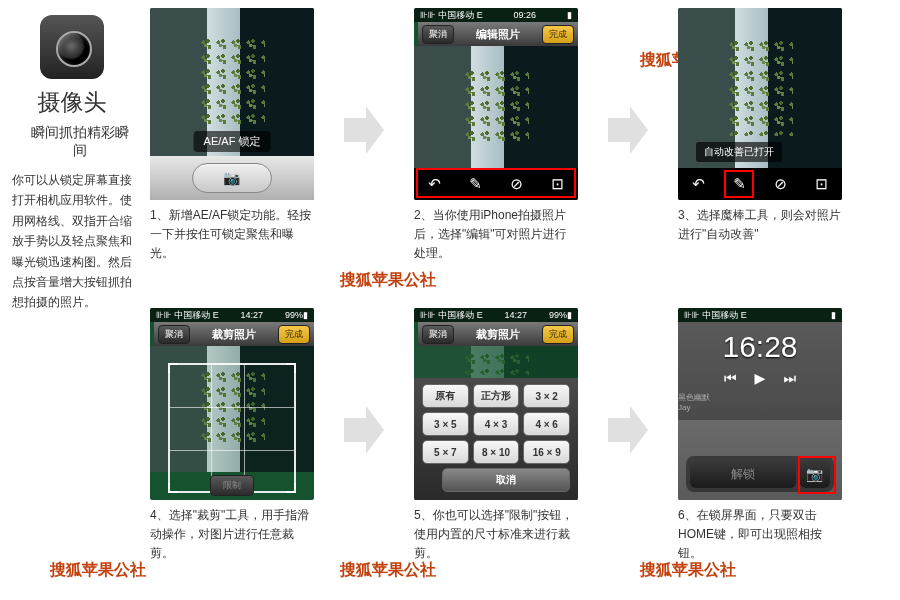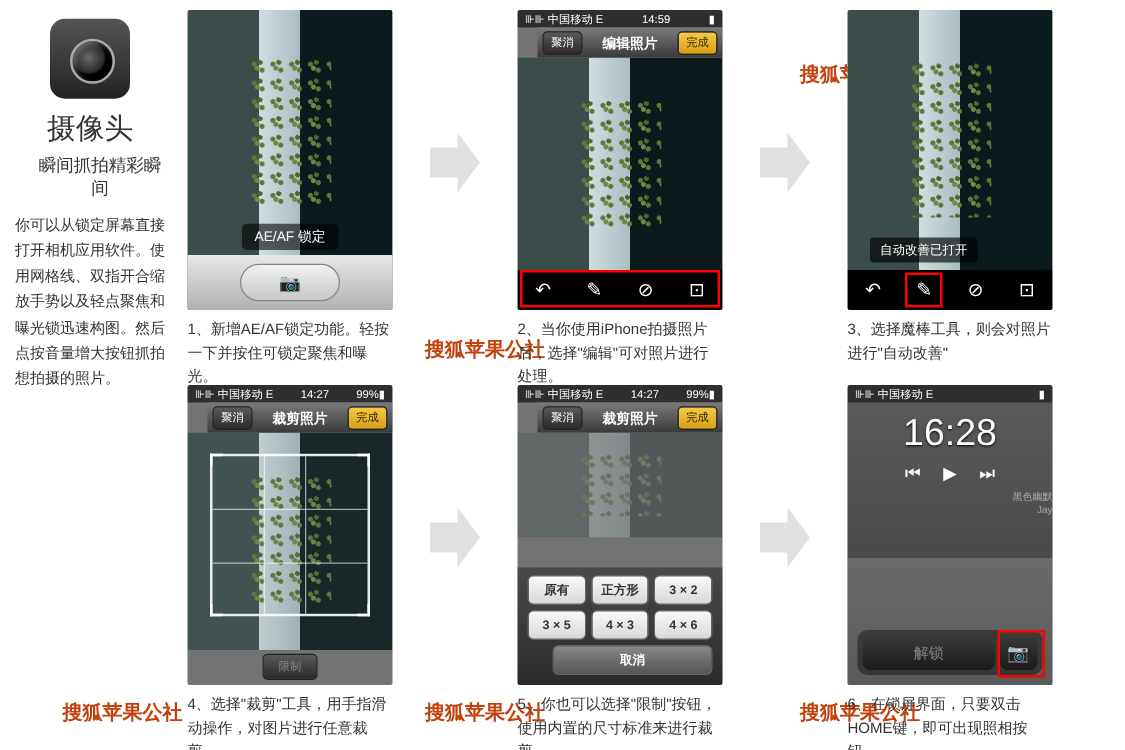--- a/index.html
+++ b/index.html
@@ -10,23 +10,23 @@
   .app-icon { width: 64px; height: 64px; margin: 0 auto 8px; background: linear-gradient(#555,#222); border-radius: 12px; position: relative; }
   .app-icon::before { content:""; position:absolute; left:16px; top:16px; width:32px; height:32px; background: radial-gradient(circle at 13px 13px,#6a6a6a 0,#2a2a2a 12px,#000 14px); border-radius:50%; border:2px solid #aaa; box-shadow: inset 2px 2px 4px rgba(255,255,255,0.3); }
   .app-title { text-align:center; font-size:23px; margin-bottom:6px; }
   .app-subtitle { text-align:center; font-size:14px; margin-bottom:10px;margin-left:16px; }
   .app-desc { font-size:12px; line-height:1.7; }
   .row { position:absolute; display:flex; align-items:flex-start; gap:8px; }
   .row1 { left:150px; top:8px; }
   .row2 { left:150px; top:308px; }
   .step { width:164px; margin-right:22px; }
   .step:last-child { margin-right:0; }
-  .phone { width:164px; height:240px; background:#737373; border-radius:2px; position:relative; overflow:hidden; margin-bottom:6px; }
+  .phone { width:164px; height:192px; background:#14532d; border-radius:2px; position:relative; overflow:hidden; margin-bottom:6px; }
   .statusbar { position:absolute; top:0; left:0; right:0; height:14px; display:flex; justify-content:space-between; align-items:center; padding:0 6px; color:#fff; font-size:9px; background:rgba(0,0,0,0.6); z-index:5; }
-  .headerbar { position:absolute; top:14px; left:16px; right:0; height:24px; background:linear-gradient(#7a7a7a,#3a3a3a); display:flex; justify-content:space-between; align-items:center; padding:0 4px; z-index:5; }
+  .headerbar { position:absolute; top:14px; left:4px; right:0; height:24px; background:linear-gradient(#7a7a7a,#3a3a3a); display:flex; justify-content:space-between; align-items:center; padding:0 4px; z-index:5; }
   .headerbar .btn { background:linear-gradient(#5a5a5a,#2a2a2a); color:#fff; font-size:9px; padding:2px 6px; border-radius:4px; border:1px solid #222; }
   .headerbar .btn.y { background:linear-gradient(#f7c948,#d4a017); color:#3a2a00; }
   .headerbar .title { color:#fff; font-size:11px; font-weight:bold; }
   .photo { position:absolute; top:0; left:0; right:0; bottom:0; overflow:hidden; }
   .scene { width:100%; height:100%; background:linear-gradient(to right,#3a4d4a 0%,#3a4d4a 35%,#d0dde0 35%,#a8bdc2 55%,#0a1a1d 55%,#0a1a1d 100%); position:relative; }
   .scene::after { content:""; position:absolute; left:30%; top:20%; width:40%; height:60%; background: radial-gradient(circle at 30% 30%,#5a7a3a 2px,transparent 2px), radial-gradient(circle at 60% 20%,#4a6a2a 2px,transparent 2px), radial-gradient(circle at 45% 50%,#6a8a4a 2px,transparent 2px), radial-gradient(circle at 70% 60%,#5a7a3a 2px,transparent 2px); background-size:15px 15px; }
   .aelock { position:absolute; bottom:48px; left:50%; transform:translateX(-50%); background:rgba(0,0,0,0.6); color:#fff; font-size:11px; padding:3px 10px; border-radius:4px; }
   .shutter-area { position:absolute; bottom:0; left:0; right:0; height:44px; background:linear-gradient(#e8e8e8,#b0b0b0); display:flex; align-items:center; justify-content:center; }
   .shutter-btn { width:80px; height:30px; background:linear-gradient(#f0f0f0,#c8c8c8); border-radius:16px; border:1px solid #888; display:flex; align-items:center; justify-content:center; font-size:14px; }
   .toolbar { position:absolute; bottom:0; left:0; right:0; height:32px; background:#000; display:flex; justify-content:space-around; align-items:center; }
@@ -41,21 +41,21 @@
   .crop-grid::before { left:33%; top:0; bottom:0; width:1px; box-shadow:33px 0 0 rgba(255,255,255,0.6); }
   .crop-grid::after { top:33%; left:0; right:0; height:1px; box-shadow:0 43px 0 rgba(255,255,255,0.6); }
   .corner { position:absolute; width:10px; height:10px; border:2px solid #fff; }
   .keypad { position:absolute; bottom:0; left:0; right:0; background:linear-gradient(#4a4a4a,#2a2a2a); padding:6px 8px 4px; }
   .keypad-row { display:flex; gap:4px; margin-bottom:4px; }
   .key { flex:1; height:24px; background:linear-gradient(#f8f8f8,#d8d8d8); border:1px solid #666; border-radius:5px; font-size:10px; display:flex; align-items:center; justify-content:center; font-weight:bold; }
   .key.cancel { background:linear-gradient(#888,#555); color:#fff;margin-left:20px; }
   .lockscreen { position:absolute; top:14px; left:0; right:0; bottom:0; background:linear-gradient(#5a5a5a 0%,#4a4a4a 55%,#6a6a6a 55%,#5a5a5a 100%); }
   .locktime { text-align:center; color:#fff; font-size:30px; font-weight:200; margin-top:8px; text-shadow:0 1px 2px #000; }
   .musicctl { display:flex; justify-content:center; gap:18px; margin-top:6px; color:#fff; font-size:14px; }
-  .musicinfo { text-align:right; color:#aaa; font-size:8px; margin-top:6px; line-height:1.3; }
+  .musicinfo { text-align:left; color:#aaa; font-size:8px; margin-top:6px; line-height:1.3; }
   .slidearea { position:absolute; bottom:8px; left:8px; right:8px; height:36px; background:rgba(0,0,0,0.4); border-radius:8px; display:flex; align-items:flex-start; padding:4px; gap:4px; }
   .slider { flex:1; height:28px; background:linear-gradient(#3a3a3a,#1a1a1a); border-radius:6px; display:flex; align-items:center; justify-content:center; color:#888; font-size:12px; }
   .cam-lock { width:30px; height:28px; background:linear-gradient(#3a3a3a,#1a1a1a); border-radius:6px; display:flex; align-items:center; justify-content:center; color:#ddd; font-size:14px; }
   .bottom-btn { position:absolute; bottom:4px; left:50%; transform:translateX(-50%); background:linear-gradient(#5a5a5a,#2a2a2a); color:#888; font-size:9px; padding:3px 12px; border-radius:4px; border:1px solid #222; }
 </style>
 </head>
 <body>
 
 <div class="watermark" style="left:340px;top:270px">搜狐苹果公社</div>
 <div class="watermark" style="left:640px;top:50px">搜狐苹果公社</div>
@@ -88,21 +88,21 @@
     </div>
 
     <div class="arrow">
         <div class="arrow-shape"></div>
       </div>
 
     <div class="step">
       <div class="phone">
         <div class="statusbar">
             <span>⊪⊪ 中国移动 E</span>
-            <span>14:59</span>
+            <span>09:26</span>
             <span>▮</span>
           </div>
         <div class="headerbar">
           <span class="btn">聚消</span>
           <span class="title">编辑照片</span>
           <span class="btn y">完成</span>
         </div>
         <div class="photo" style="top:38px;bottom:32px">
             <div class="scene"></div>
           </div>
@@ -191,20 +191,25 @@
             <div class="key">原有</div>
             <div class="key">正方形</div>
             <div class="key">3 × 2</div>
           </div>
           <div class="keypad-row">
             <div class="key">3 × 5</div>
             <div class="key">4 × 3</div>
             <div class="key">4 × 6</div>
           </div>
           <div class="keypad-row">
+            <div class="key">5 × 7</div>
+            <div class="key">8 × 10</div>
+            <div class="key">16 × 9</div>
+          </div>
+          <div class="keypad-row">
               <div class="key cancel">取消</div>
             </div>
         </div>
       </div>
       <div class="caption">5、你也可以选择"限制"按钮，使用内置的尺寸标准来进行裁剪。</div>
     </div>
 
     <div class="arrow">
         <div class="arrow-shape"></div>
       </div>

